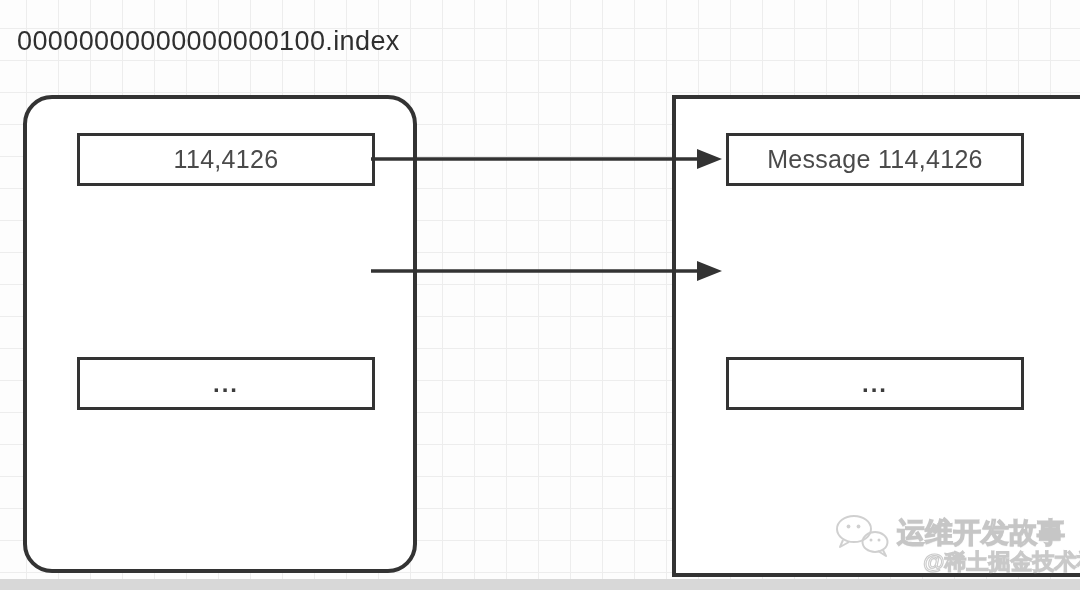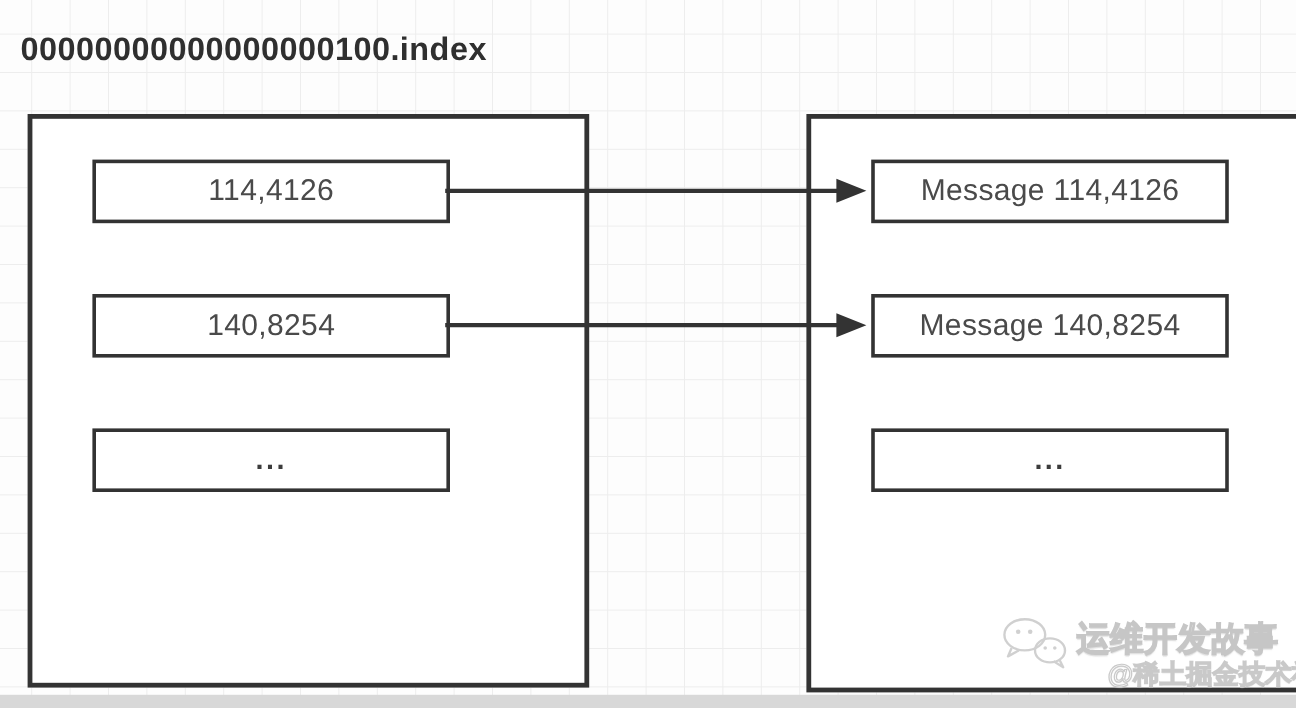--- a/index.html
+++ b/index.html
@@ -11,31 +11,31 @@
   .canvas{
     position:absolute;inset:0;
     background-image:
       linear-gradient(to right, #ededed 1px, transparent 1px),
       linear-gradient(to bottom, #ededed 1px, transparent 1px);
     background-size:32px 32px;
     background-position:-6px -4px;
   }
   .file-title{
     position:absolute;top:26px;
-    font-size:27px;font-weight:700;color:#2f2f2f;letter-spacing:.4px;
+    font-size:27px;font-weight:400;color:#2f2f2f;letter-spacing:.4px;
     white-space:nowrap;
     text-align:right;
   }
   .title-left{left:17px;}
   .title-right{left:683px;}
   .container{
     position:absolute;top:95px;
     background:#ffffff;border:4px solid #333333;box-sizing:border-box;
   }
-  .container-left{left:23px;width:468px;height:478px;}
+  .container-left{left:23px;width:394px;height:478px;border-radius:29px;}
   .container-right{left:672px;width:440px;height:482px;}
   .entry{
     position:absolute;left:50px;width:298px;height:53px;
     border:3px solid #333333;box-sizing:border-box;background:#ffffff;
     display:flex;align-items:center;justify-content:center;
     font-size:25px;color:#4a4a4a;letter-spacing:.3px;
   }
   .e1{top:34px;}
   .e2{top:146px;}
   .e3{top:258px;}
@@ -66,27 +66,25 @@
 </style>
 </head>
 <body>
 
 <div class="canvas">
 
   <div class="file-title title-left">00000000000000000100.index</div>
 
   <div class="container container-left">
     <div class="entry e1">114,4126</div>
-    <div class="entry e2">140,8254</div>
     <div class="entry e3 ellipsis">...</div>
   </div>
 
   <div class="container container-right">
     <div class="entry e1">Message 114,4126</div>
-    <div class="entry e2">Message 140,8254</div>
     <div class="entry e3 ellipsis">...</div>
   </div>
 
   <svg class="arrow-layer" width="1080" height="590">
     <g>
       <line x1="371" y1="159" x2="701" y2="159" stroke="#333333" stroke-width="3.5"></line>
       <polygon points="722,159 697,149 697,169" fill="#333333"></polygon>
     </g>
     <g>
       <line x1="371" y1="271" x2="701" y2="271" stroke="#333333" stroke-width="3.5"></line>

